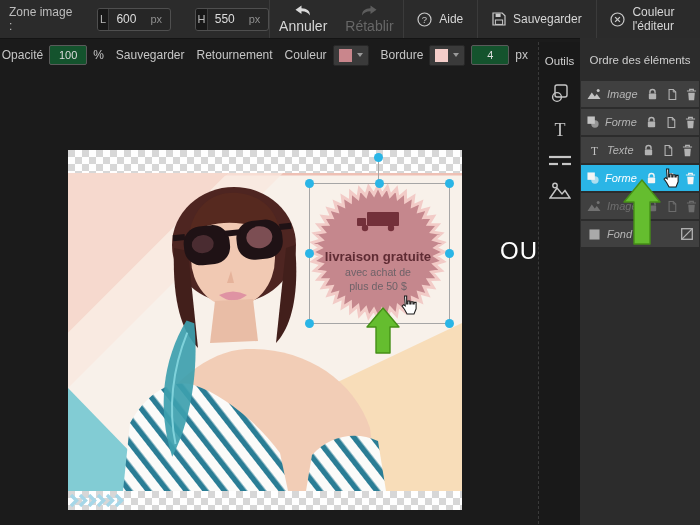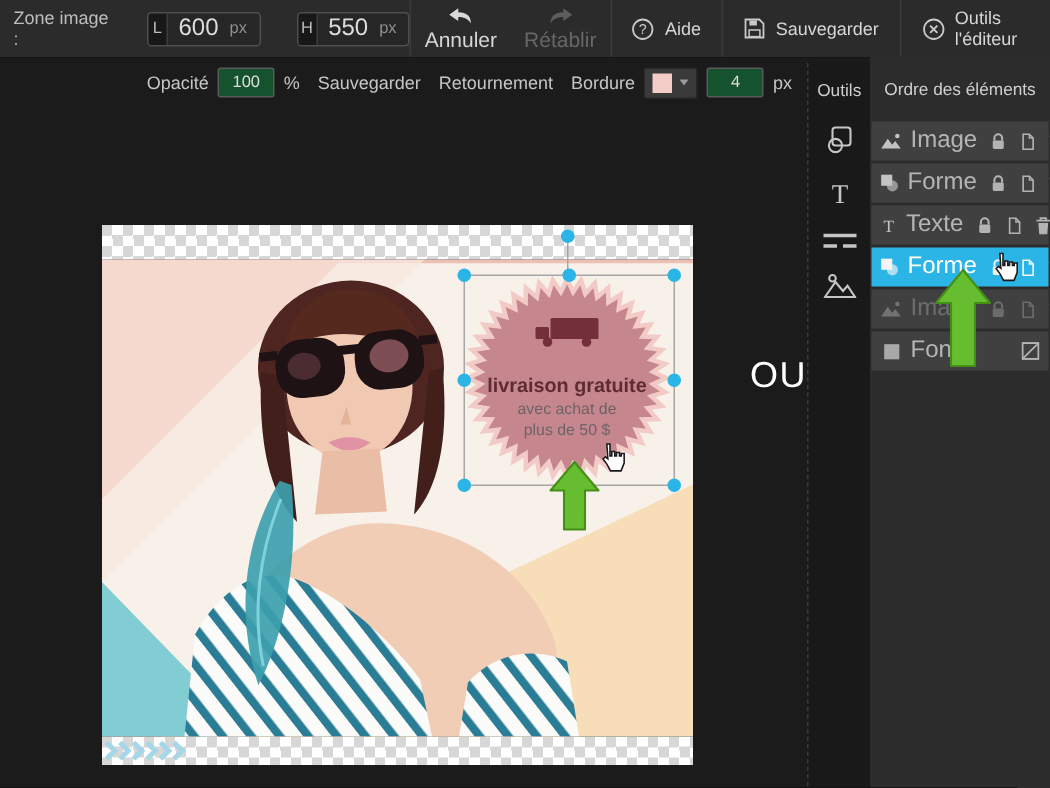--- a/index.html
+++ b/index.html
@@ -8,21 +8,21 @@
        font-family:"Liberation Sans",sans-serif;-webkit-font-smoothing:antialiased;}
 
   
   .topbar{position:absolute;left:0;top:0;width:700px;height:38px;background:#2b2b2b;
           border-bottom:1px solid #141414;display:flex;align-items:center;color:#c9c9c9;font-size:12px;}
   .zone{display:flex;align-items:center;gap:24px;padding-left:9px;}
   .zone-label{color:#bdbdbd;}
   .dim{display:flex;align-items:center;height:21px;border:1px solid #4f4f4f;border-radius:3px;background:#262626;overflow:hidden;}
   .dim .key{width:18px;height:100%;display:flex;align-items:center;justify-content:center;background:#181818;
             border-right:1px solid #3c3c3c;color:#bbb;font-size:11px;}
-  .dim input{width:32px;border:none;background:transparent;color:#ddd;font-size:16px;padding:0 0 0 7px;outline:none;font-family:inherit;}
+  .dim input{width:32px;border:none;background:transparent;color:#ddd;font-size:12px;padding:0 0 0 7px;outline:none;font-family:inherit;}
   .dim .unit{padding:0 8px 0 2px;color:#8f8f8f;font-size:11px;}
   .tb-right{margin-left:auto;display:flex;align-items:stretch;height:100%;}
   .tb-sep{width:1px;background:#3b3b3b;}
   .tb-btn{display:flex;align-items:center;gap:7px;padding:0 14px;color:#d6d6d6;font-size:12px;cursor:pointer;}
   .tb-btn.stacked{flex-direction:column;justify-content:center;gap:2px;font-size:14px;padding:0 9px;}
   .tb-btn.disabled{color:#676767;}
   .tb-btn svg{display:block;}
 
   
   .props{position:absolute;top:44px;left:0;width:528px;height:22px;display:flex;align-items:center;
@@ -42,21 +42,21 @@
          padding-top:13px;gap:14px;box-sizing:border-box;}
   .tools-title{font-size:11.5px;color:#cfcfcf;margin-bottom:1px;}
   .tool{cursor:pointer;display:flex;align-items:center;justify-content:center;}
 
   
   .panel{position:absolute;left:580px;top:38px;width:120px;height:487px;background:#2c2c2c;}
   .panel-title{height:43px;display:flex;align-items:center;justify-content:center;font-size:11.5px;color:#cfcfcf;}
   .layer-row{margin:0 1px 2px 1px;height:26px;display:flex;align-items:center;background:#404040;
              padding:0 6px;gap:6px;cursor:pointer;box-sizing:border-box;}
   .layer-row .licon{display:flex;color:#c3c3c3;width:14px;justify-content:center;}
-  .layer-row .llabel{flex:1;font-size:16px;color:#b5b5b5;}
+  .layer-row .llabel{flex:1;font-size:11px;color:#b5b5b5;font-style:italic;}
   .layer-row .aicon{display:flex;color:#b3b3b3;margin-left:3px;}
   .layer-row.selected{background:var(--accent);}
   .layer-row.selected .llabel{color:#fff;}
   .layer-row.selected .licon,.layer-row.selected .aicon{color:#f4f4f4;}
   .layer-row.dimmed .licon,.layer-row.dimmed .llabel,.layer-row.dimmed .aicon{opacity:.38;}
 
   
   .canvas{position:absolute;left:68px;top:150px;width:394px;height:360px;}
   .checker{position:absolute;left:0;width:394px;
            background:repeating-conic-gradient(#ffffff 0% 25%, #d7d7d7 0% 50%) 0 0/14px 14px;}
@@ -133,33 +133,40 @@
         <span>Sauvegarder</span>
       </div>
       <div class="tb-sep"></div>
       <div class="tb-btn">
         <span>
           <svg width="15" height="15" viewBox="0 0 15 15">
               <circle cx="7.5" cy="7.5" r="6.5" fill="none" stroke="#c9c9c9" stroke-width="1.2"></circle>
               <path d="M5.1,5.1 l4.8,4.8 M9.9,5.1 l-4.8,4.8" stroke="#c9c9c9" stroke-width="1.3"></path>
             </svg>
         </span>
-        <span>Outils l'éditeur</span>
+        <span>Couleur l'éditeur</span>
       </div>
     </div>
   </div>
 
   <div class="props">
     <div class="pgroup">
       <span class="plabel">Opacité</span>
       <input class="mini-input" value="100" style="">
       <span>%</span>
     </div>
     <span class="plabel">Sauvegarder</span>
     <span class="plabel">Retournement</span>
+    <div class="pgroup">
+      <span class="plabel">Couleur</span>
+      <div class="swatch-btn">
+        <span class="swatch" style="background: rgb(201, 134, 140);"></span>
+        <span class="caret"></span>
+      </div>
+    </div>
     <div class="pgroup">
       <span class="plabel">Bordure</span>
       <div class="swatch-btn">
         <span class="swatch" style="background: rgb(244, 205, 201);"></span>
         <span class="caret"></span>
       </div>
       <input class="mini-input" value="4" style="">
       <span>px</span>
     </div>
   </div>

